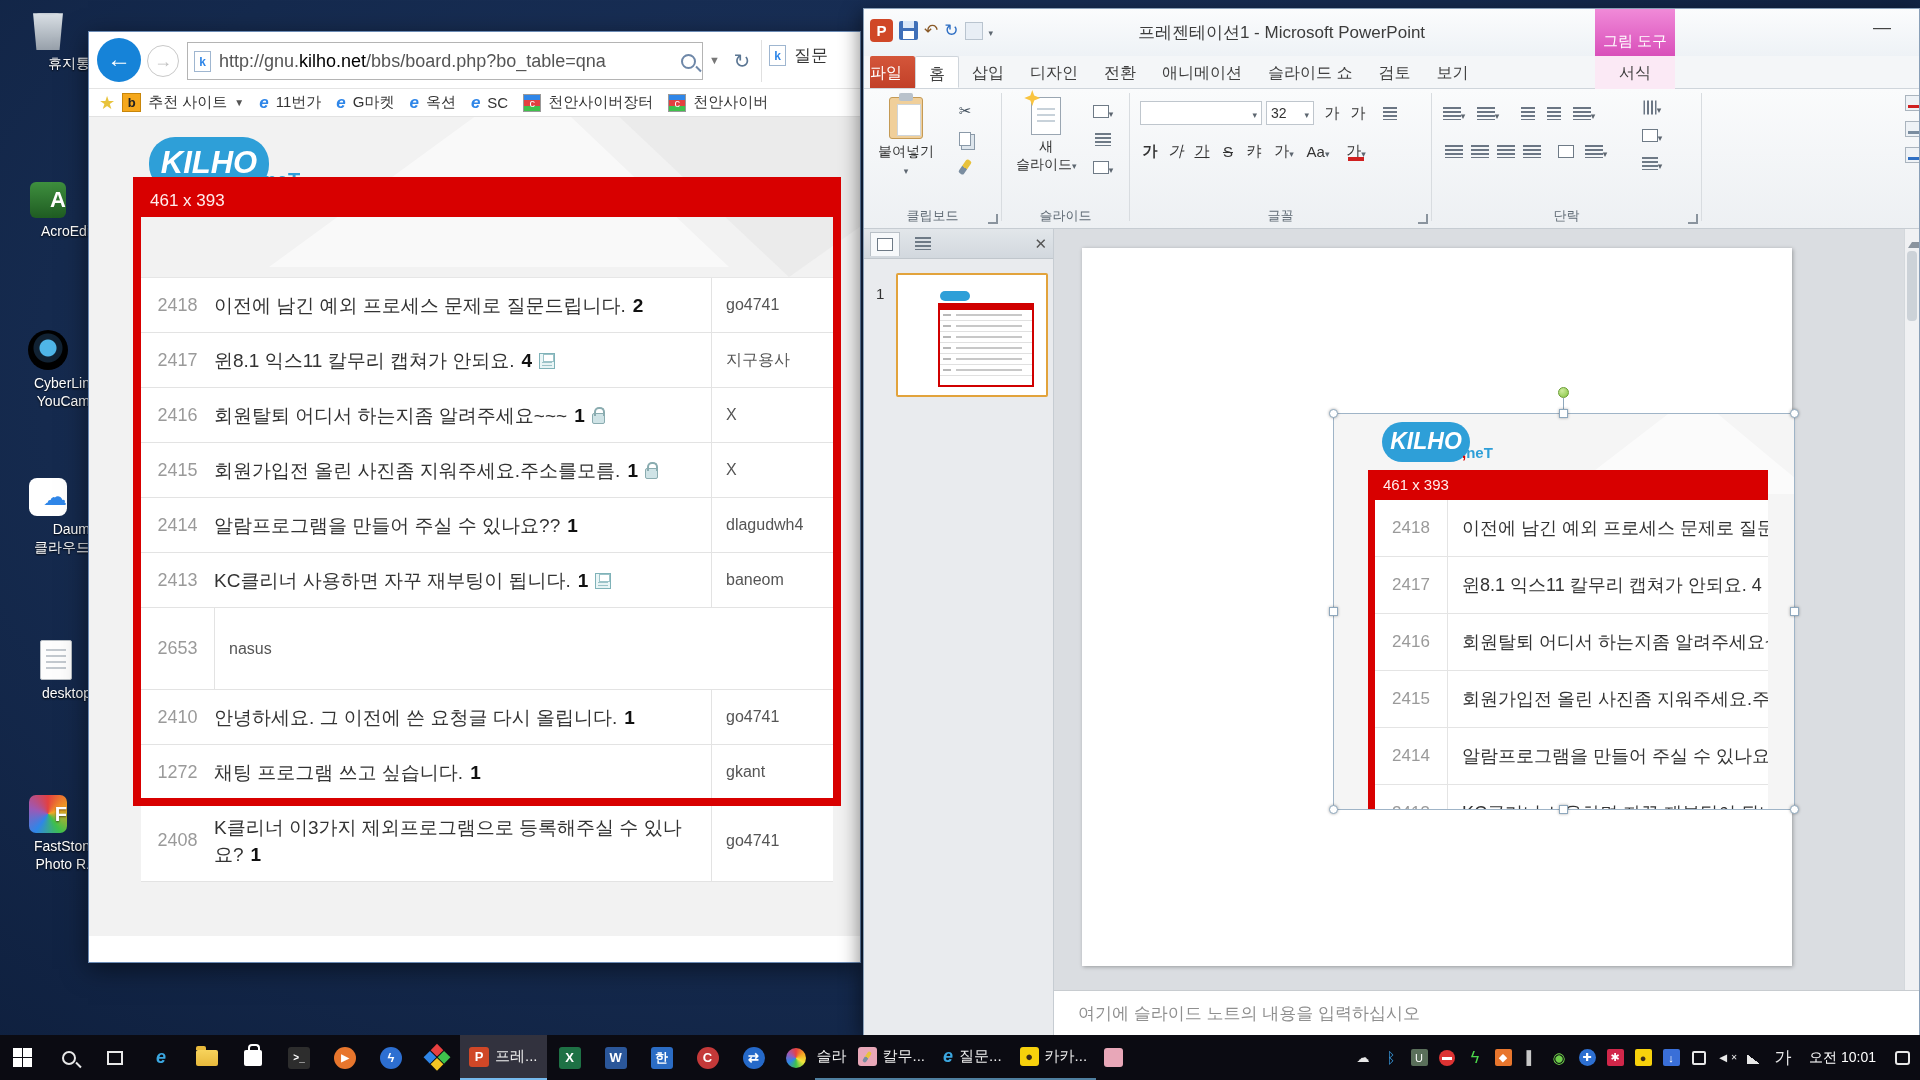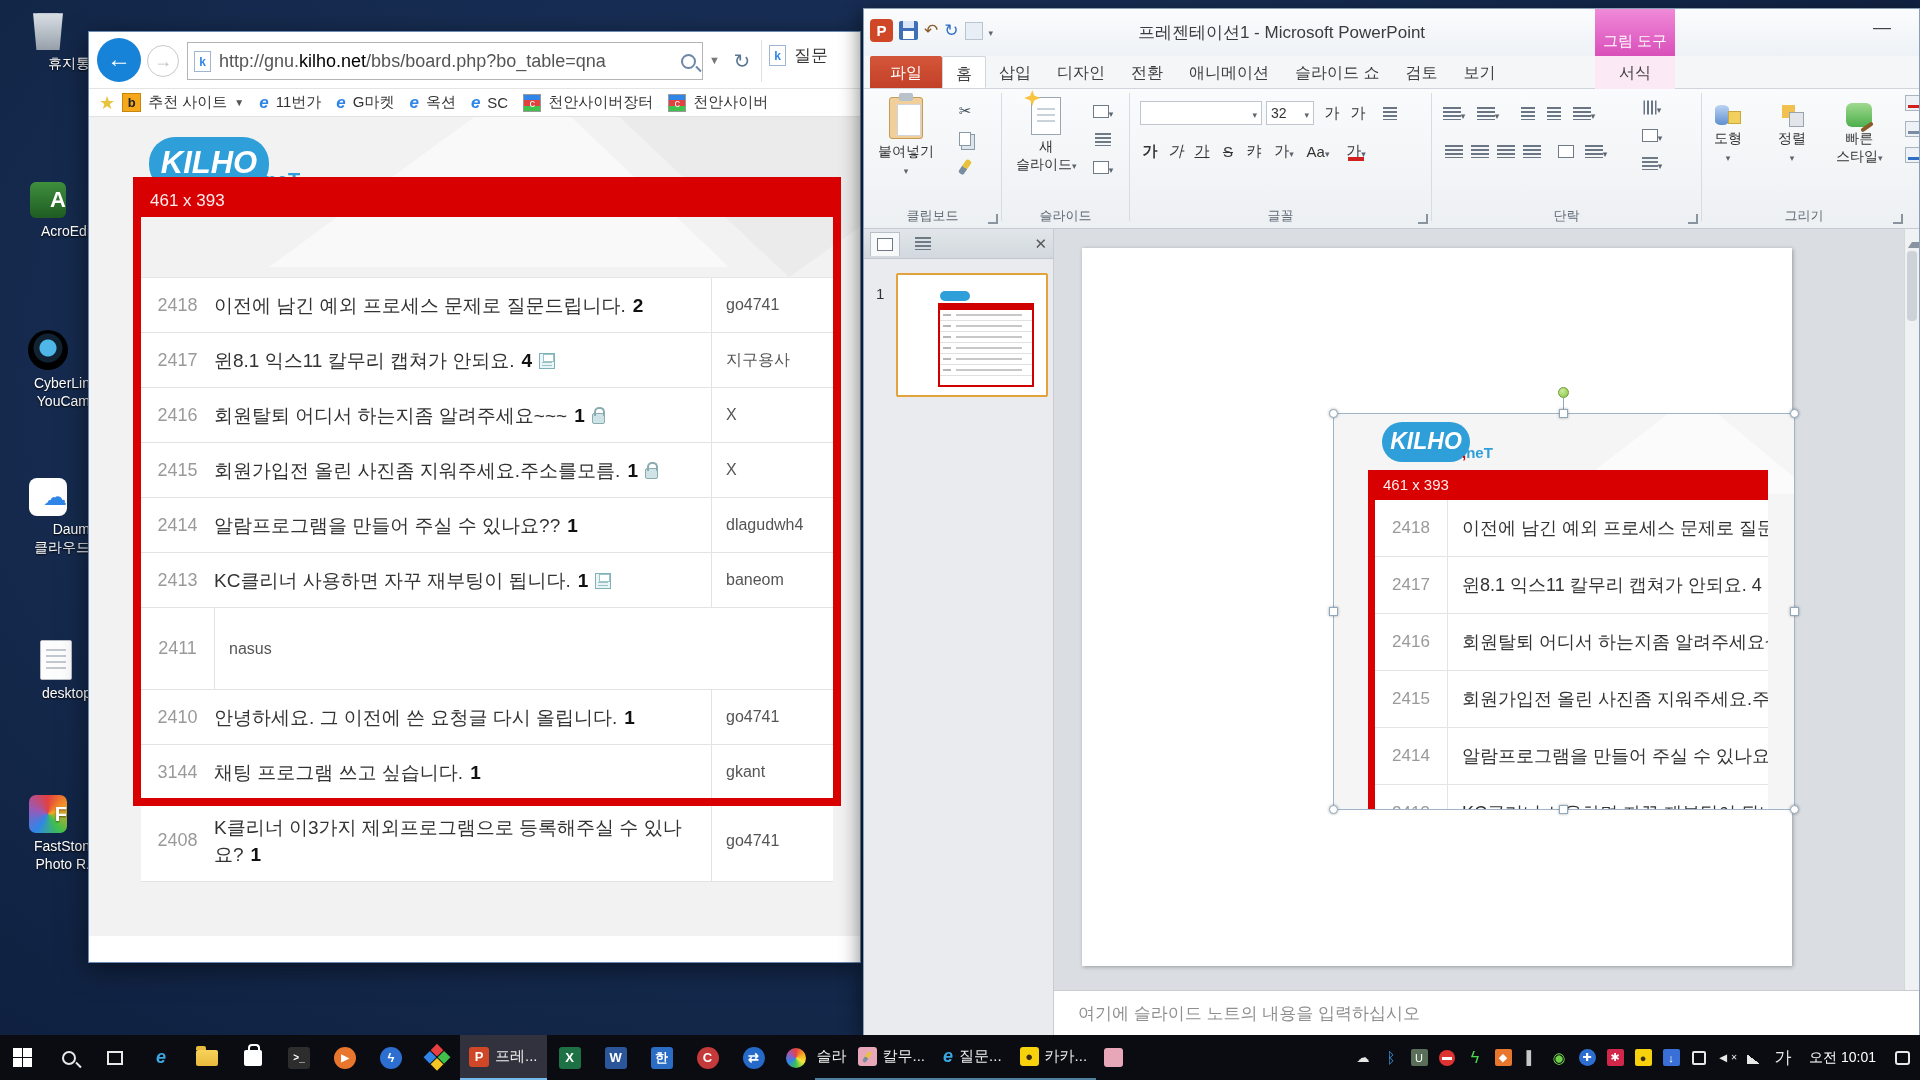--- a/index.html
+++ b/index.html
@@ -72,21 +72,21 @@
   .qat-save{width:19px;height:19px;background:#3f6fb8;border-radius:2px;position:relative}
   .qat-save::before{content:"";position:absolute;left:4px;top:0;width:11px;height:7px;background:#dce8f8}
   .qat-save::after{content:"";position:absolute;left:4px;top:10px;width:11px;height:8px;background:#fff}
   .qat-g{color:#8a5a28;font-size:17px}
   .qat-b{color:#2f6fc4;font-size:17px}
   .qat-misc{width:18px;height:18px;border:1px solid #b9c4cf;background:#e8eef5}
   .ttl-text{left:0;right:0;top:0;height:47px;text-align:center;line-height:47px;font-size:17px;color:#3c3c3c;padding-right:220px}
   .pt-block{left:731px;top:0;width:80px;height:47px;background:linear-gradient(#f08ad8,#d94fba);color:#fff;font-size:15px;display:flex;align-items:flex-end;justify-content:center;padding-bottom:5px}
   .minz{right:28px;top:8px;color:#444;font-size:18px}
   .tabs{position:relative;height:33px;background:#f4f6f8;border-bottom:1px solid #cfd5db;display:flex;align-items:stretch}
-  .ftab{width:72px;margin-left:6px;background:linear-gradient(#d4563a,#c24028);color:#fff;font-size:16px;text-align:center;line-height:33px;border-radius:2px 2px 0 0}
+  .ftab{width:45px;margin-left:6px;background:linear-gradient(#d4563a,#c24028);color:#fff;font-size:16px;line-height:33px;border-radius:2px 2px 0 0}
   .tab{padding:0 13px;font-size:16px;color:#3f3f3f;line-height:33px}
   .tab.active{background:#fff;border:1px solid #cfd5db;border-bottom:1px solid #fff;border-radius:2px 2px 0 0}
   .tab.format{position:absolute;left:731px;top:0;width:80px;background:#fbe9f5;text-align:center;padding:0}
   .ribbon{position:relative;height:140px;background:linear-gradient(#fafbfc,#edf0f3);border-bottom:1px solid #c6ccd2}
   .group{position:absolute;top:0;height:139px}
   .gsep{position:absolute;top:4px;width:1px;height:128px;background:#d8dce0}
   .glabel{position:absolute;bottom:3px;left:0;right:0;text-align:center;font-size:13px;color:#5f6a74}
   .launch{position:absolute;right:3px;bottom:4px;width:10px;height:10px;border-right:2px solid #8a949e;border-bottom:2px solid #8a949e}
   .bigbtn{position:absolute;display:flex;flex-direction:column;align-items:center;font-size:14px;color:#333}
   .clip-ic{width:34px;height:42px;background:#f0cf9a;border:1px solid #c49a55;border-radius:3px;position:relative;margin-bottom:4px}
@@ -285,30 +285,30 @@
           <span class="qnum">2414</span>
           <span class="qtitle"><span>알람프로그램을 만들어 주실 수 있나요??</span><i class="qcount">1</i></span>
           <span class="qauthor">dlagudwh4</span>
         </div>
         <div class="qrow" style="height:55px">
           <span class="qnum">2413</span>
           <span class="qtitle"><span>KC클리너 사용하면 자꾸 재부팅이 됩니다.</span><i class="qcount">1</i><i class="mini mini-disk"></i></span>
           <span class="qauthor">baneom</span>
         </div>
         <div class="qrow" style="height:82px">
-          <span class="qnum">2411</span>
+          <span class="qnum">2653</span>
           <span class="qauthor">nasus</span>
         </div>
         <div class="qrow" style="height:55px">
           <span class="qnum">2410</span>
           <span class="qtitle"><span>안녕하세요. 그 이전에 쓴 요청글 다시 올립니다.</span><i class="qcount">1</i></span>
           <span class="qauthor">go4741</span>
         </div>
         <div class="qrow" style="height:55px">
-          <span class="qnum">3144</span>
+          <span class="qnum">1272</span>
           <span class="qtitle"><span>채팅 프로그램 쓰고 싶습니다.</span><i class="qcount">1</i></span>
           <span class="qauthor">gkant</span>
         </div>
         <div class="qrow" style="height:82px">
           <span class="qnum">2408</span>
           <span class="qtitle"><span>K클리너 이3가지 제외프로그램으로 등록해주실 수 있나요?</span><i class="qcount">1</i></span>
           <span class="qauthor">go4741</span>
         </div>
 
       </div>
@@ -472,39 +472,20 @@
           </div>
         <div class="fbtn" style="left:152px;top:50px">
             <span class="li"></span>
             <span class="car"></span>
           </div>
         <div class="glabel">단락</div>
         <div class="launch"></div>
       </div>
       <div class="gsep" style="left:837px"></div>
 
-      <div class="group" style="left:838px;width:204px">
-        <div class="bigbtn" style="left:12px;top:14px">
-          <span class="shapes-ic"></span>
-          <span>도형</span>
-            <span class="car"></span>
-        </div>
-        <div class="bigbtn" style="left:76px;top:14px">
-          <span class="arr-ic"></span>
-          <span>정렬</span>
-            <span class="car"></span>
-        </div>
-        <div class="bigbtn" style="left:134px;top:14px">
-          <span class="quick-ic"></span>
-          <span>빠른</span>
-          <span><span>스타일</span><span class="car"></span></span>
-        </div>
-        <div class="glabel">그리기</div>
-        <div class="launch"></div>
-      </div>
       <div class="edge-strip">
         <span class="es f"></span>
         <span class="es o"></span>
         <span class="es e"></span>
       </div>
     </div>
 
     <div class="body2">
 
       <div class="panel">

